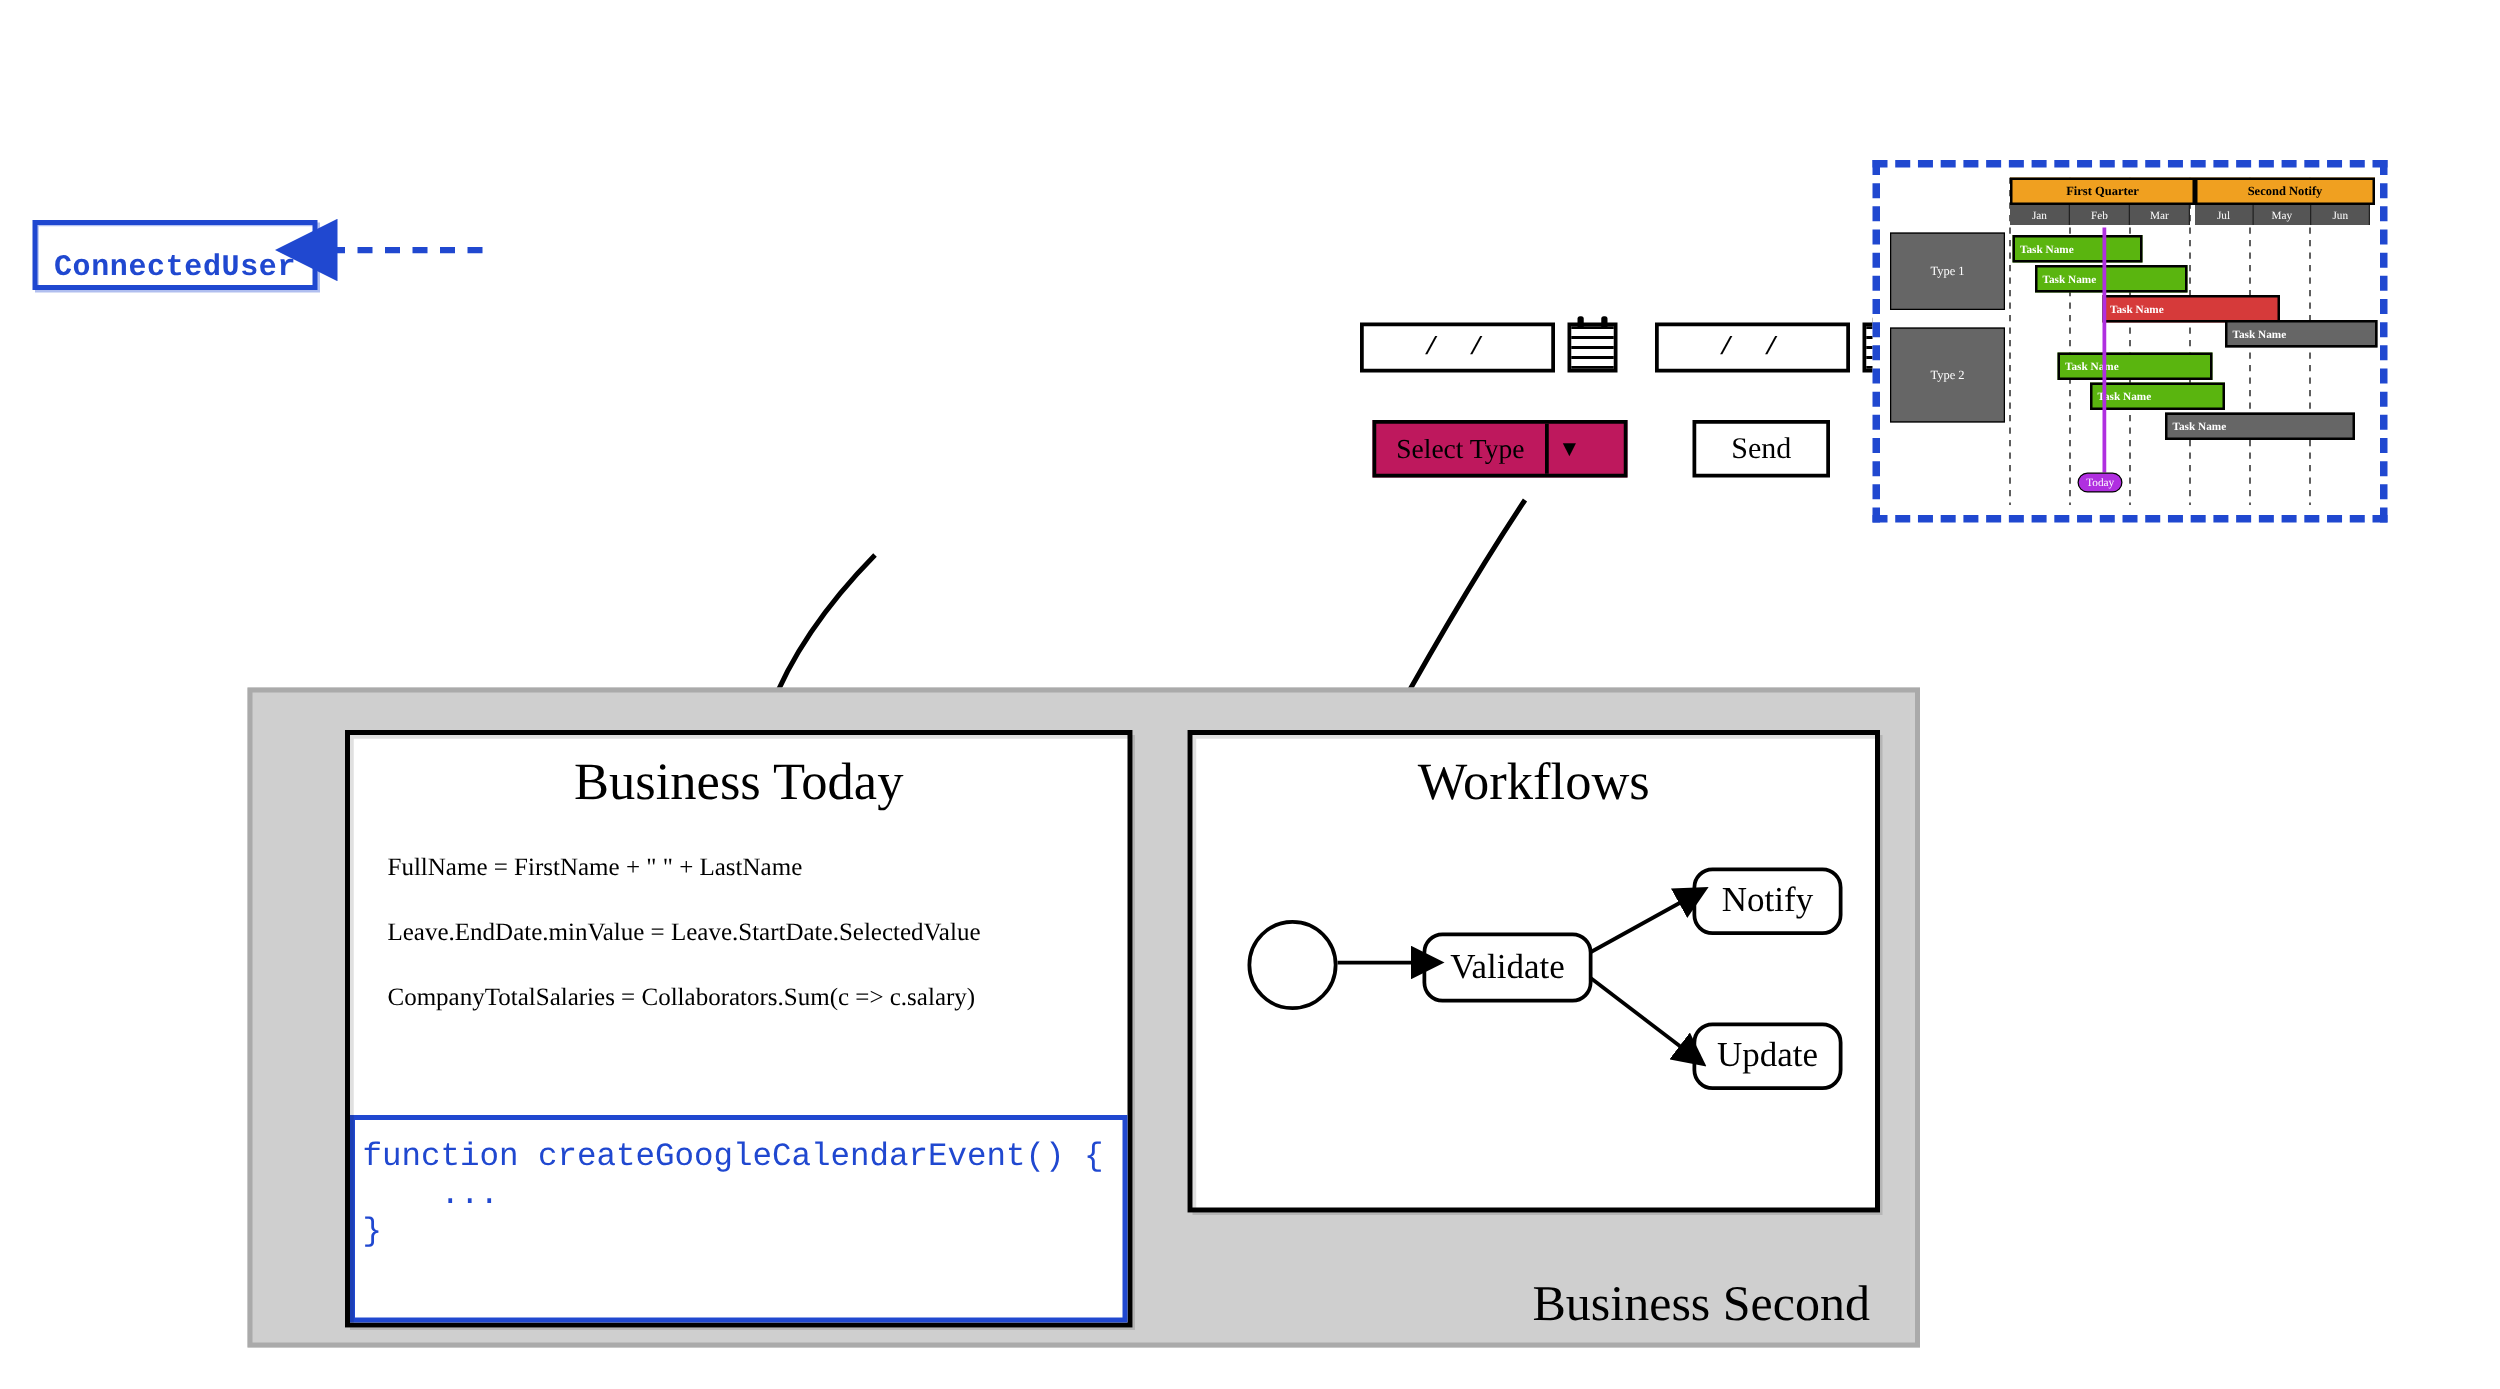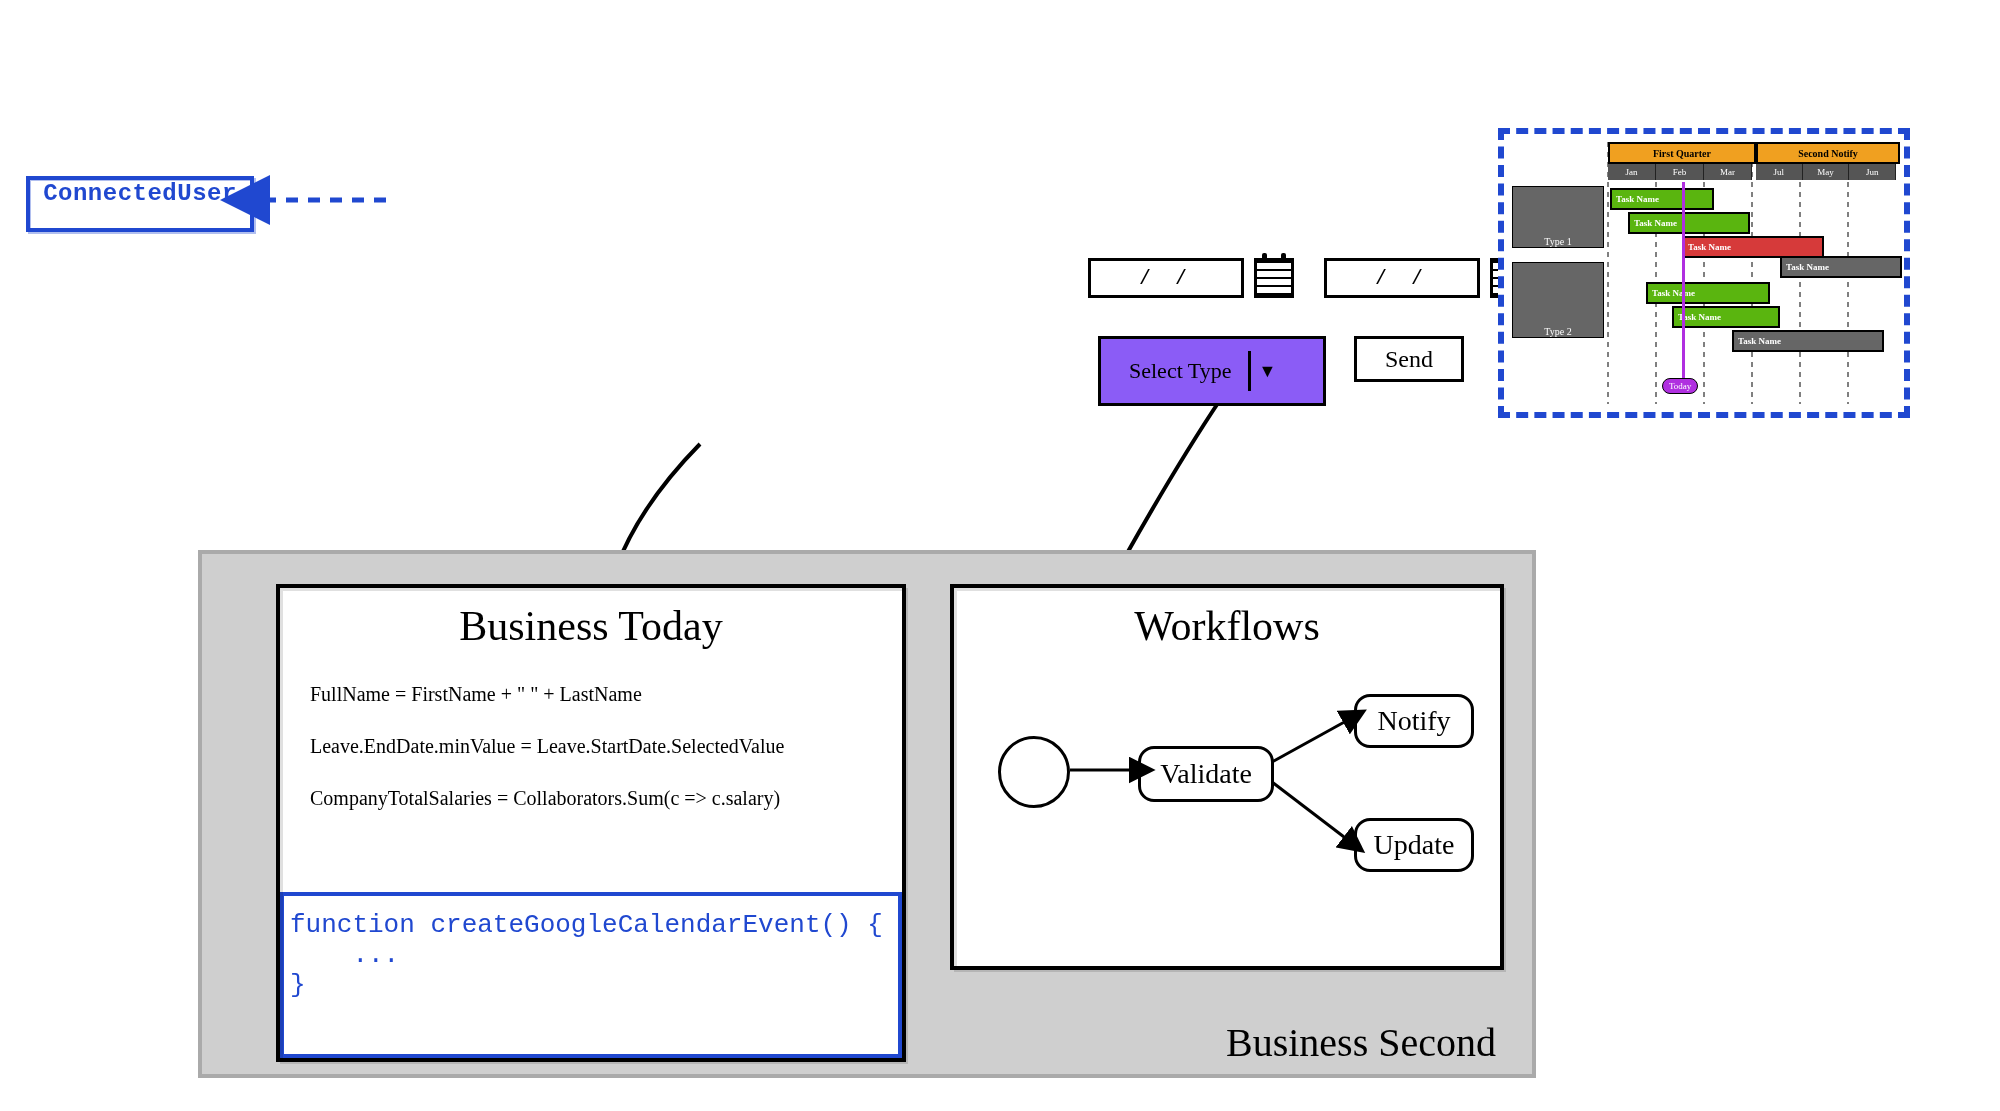--- a/index.html
+++ b/index.html
@@ -2,21 +2,21 @@
 <html><head>
 <meta charset="utf-8">
 <style>
   html,body{margin:0;padding:0;background:#fff;font-family:"Comic Sans MS","Marker Felt","Segoe Script",cursive;color:#000}
   .stage{position:relative;width:2000px;height:1111px;transform-origin:top left}
 
   
   .connected-user{
     position:absolute;left:26px;top:176px;width:220px;height:48px;
     border:4px solid #2048d0;background:transparent;
-    display:flex;align-items:flex-start;justify-content:center;
+    display:flex;align-items:flex-end;justify-content:center;
     font-family:"Courier New",monospace;font-weight:700;color:#2048d0;font-size:24px;
     letter-spacing:.5px;
   }
   .connected-user::before{
     content:"";position:absolute;left:-4px;top:-4px;right:-4px;bottom:-4px;
     border:3px solid #2048d0;opacity:.35;transform:translate(2px,2px);
   }
 
   
   .date-field{
@@ -34,41 +34,41 @@
     border:3px solid #000;
   }
   .date-field .cal-icon::before{
     content:"";position:absolute;top:-8px;left:5px;width:5px;height:10px;background:#000;border-radius:2px
   }
   .date-field .cal-icon::after{
     content:"";position:absolute;top:-8px;right:5px;width:5px;height:10px;background:#000;border-radius:2px
   }
 
   .select-type{
-    position:absolute;border:3px solid #000;background:#8b5cf6;height:40px;display:flex;align-items:center;
-    font-size:22px;padding:12px;
+    position:absolute;border:3px solid #000;background:#be185d;height:40px;display:flex;align-items:center;
+    font-size:22px;padding:0;
   }
   .select-type .lbl{padding:0 16px;border-right:3px solid #000;height:100%;display:flex;align-items:center}
   .select-type .caret{width:34px;display:flex;align-items:center;justify-content:center;font-size:18px}
 
   .send-btn{
     position:absolute;border:3px solid #000;background:#fff;height:40px;
     display:flex;align-items:center;justify-content:center;font-size:24px;padding:0 28px;
   }
 
   
   .gantt{
     position:absolute;left:1498px;top:128px;width:400px;height:278px;
     border:6px dashed #2048d0;background:#fff;
   }
   .gantt-inner{position:absolute;inset:8px}
   .quarter{position:absolute;height:18px;background:#f0a020;display:flex;align-items:center;justify-content:center;font-size:10px;font-weight:700;color:#000;border:2px solid #000}
   .monthstrip{position:absolute;height:16px;background:#555;color:#fff;font-size:9px;display:flex}
   .monthstrip span{flex:1;border-right:1px solid #222;display:flex;align-items:center;justify-content:center}
-  .typecell{position:absolute;background:#666;color:#fff;display:flex;align-items:flex-end;justify-content:center;font-size:10px;border:1px solid #000}
+  .typecell{position:absolute;background:#666;color:#fff;display:flex;align-items:center;justify-content:center;font-size:10px;border:1px solid #000}
   .taskbar{position:absolute;height:18px;border:2px solid #000;display:flex;align-items:center;font-size:9px;padding:0 4px;color:#fff;font-weight:700;white-space:nowrap}
   .taskbar.green{background:#5ab50f}
   .taskbar.red{background:#d63a3a}
   .taskbar.gray{background:#666}
   .today{position:absolute;width:3px;background:#b02fe0}
   .today-lbl{position:absolute;background:#b02fe0;color:#fff;font-size:9px;padding:2px 6px;border-radius:8px;border:1px solid #000}
 
   
   .biz{
     position:absolute;left:198px;top:550px;width:1330px;height:520px;background:#cfcfcf;

